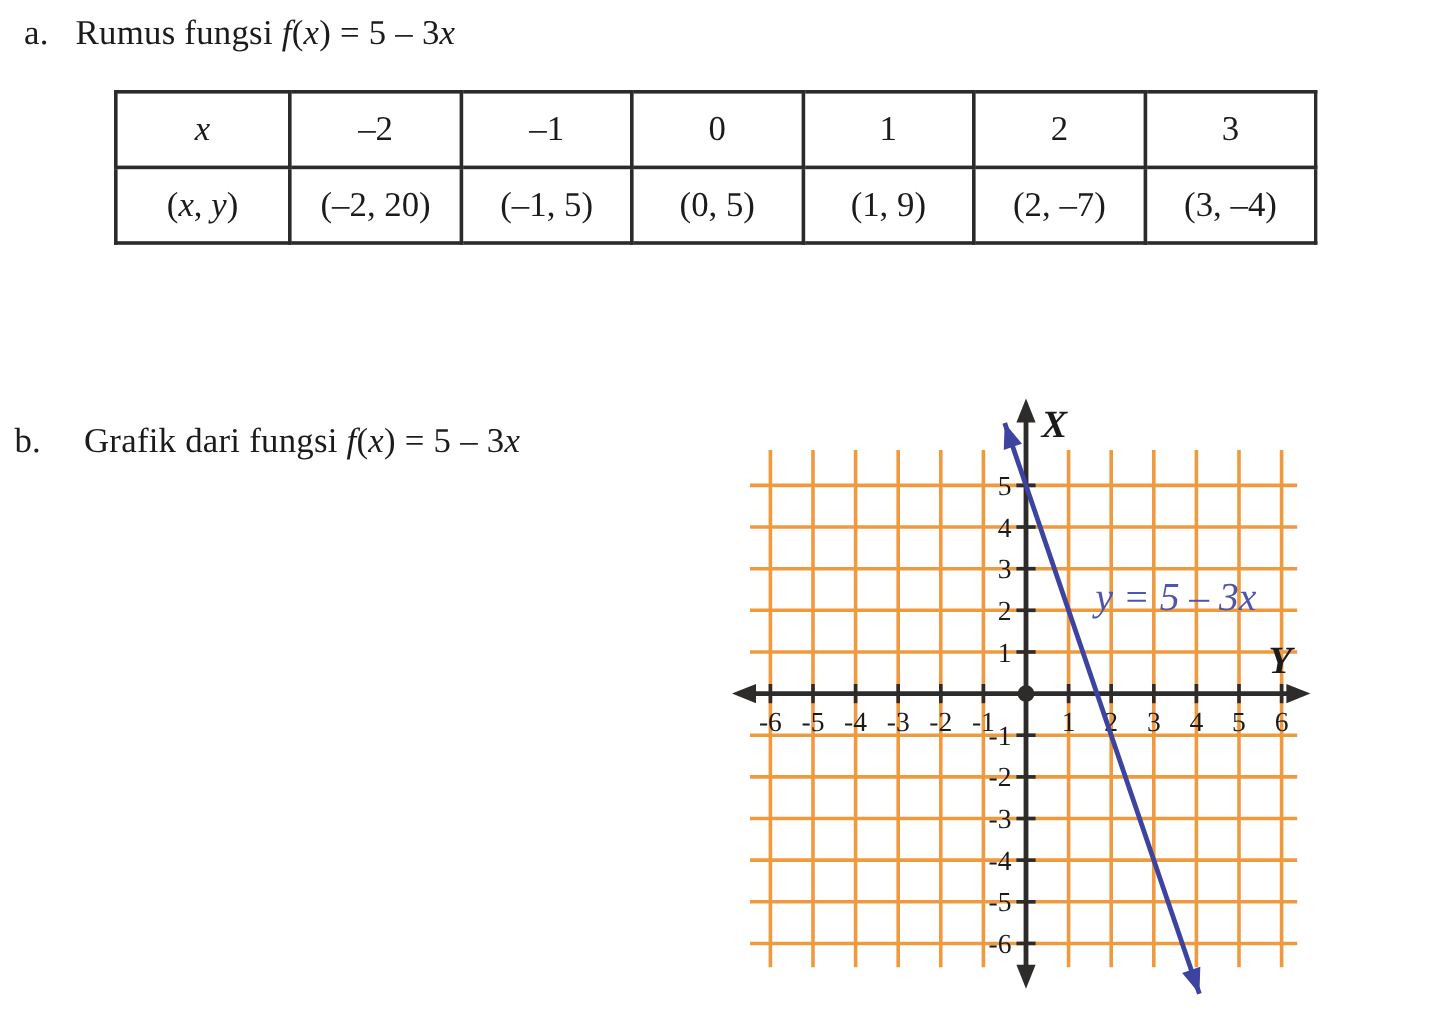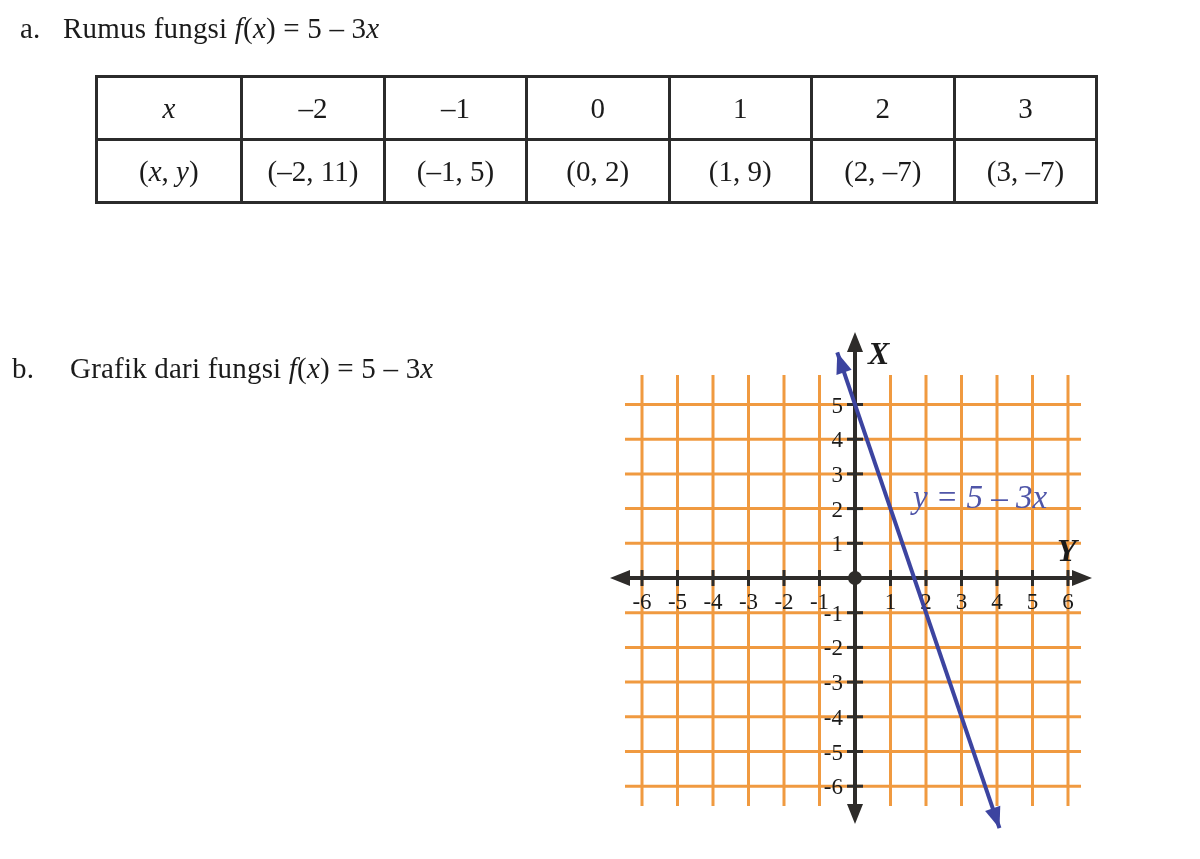--- a/index.html
+++ b/index.html
@@ -41,26 +41,26 @@
           <td><i>x</i></td>
           <td>–2</td>
           <td>–1</td>
           <td>0</td>
           <td>1</td>
           <td>2</td>
           <td>3</td>
         </tr>
         <tr>
           <td><span>(</span><i>x</i><span>, </span><i>y</i><span>)</span></td>
-          <td>(–2, 11)</td>
+          <td>(–2, 20)</td>
           <td>(–1, 5)</td>
-          <td>(0, 2)</td>
+          <td>(0, 5)</td>
           <td>(1, 9)</td>
           <td>(2, –7)</td>
-          <td>(3, –7)</td>
+          <td>(3, –4)</td>
         </tr>
       </tbody>
   </table>
 
   <div class="heading" id="heading-b">
     <span class="marker">b.</span><span><span>Grafik dari fungsi </span><i>f</i><span>(</span><i>x</i><span>) = 5 – 3</span><i>x</i></span>
   </div>
 
   <svg id="graph" width="500" height="539" viewBox="0 0 500 539">
       <g stroke="#F09A40" stroke-width="3">

